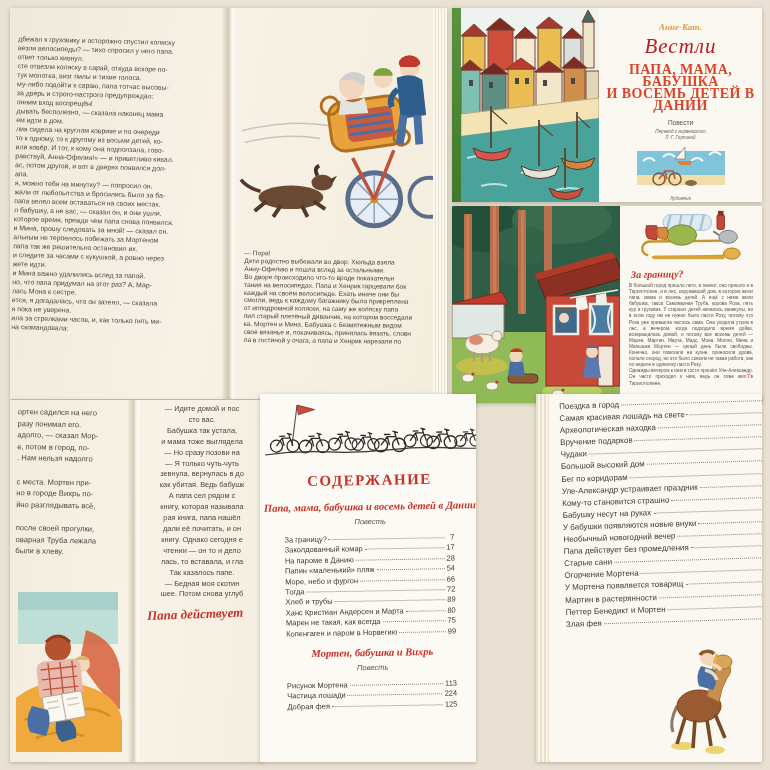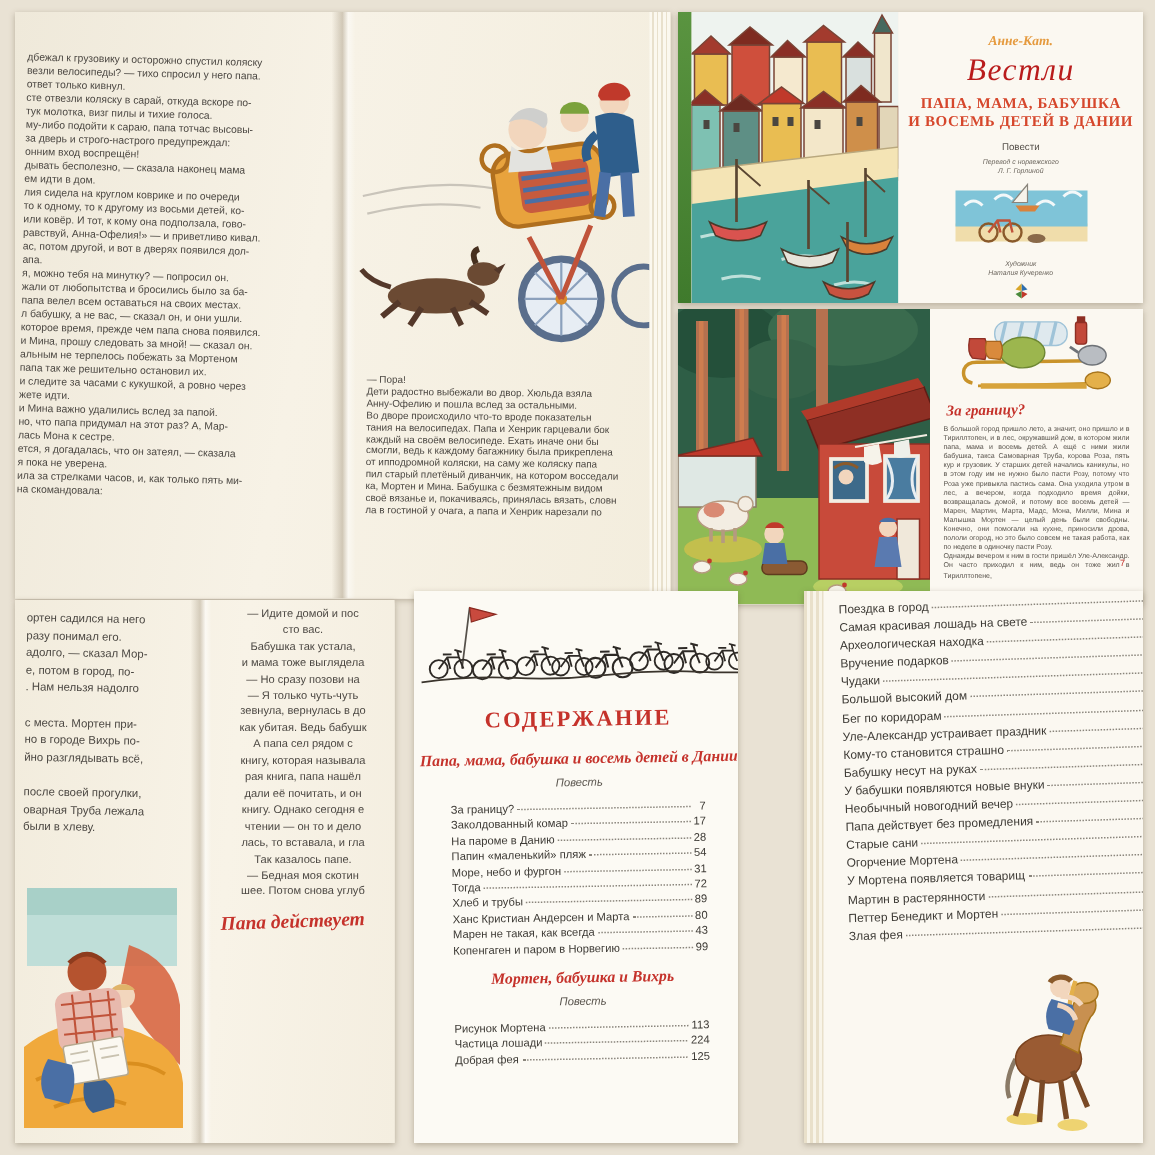--- a/index.html
+++ b/index.html
@@ -25,21 +25,21 @@
 
   
   .photoB{left:452px;top:8px;width:310px;height:194px;display:flex;background:#f6f2e9;}
   .spineB{width:9px;height:100%;background:linear-gradient(180deg,#5a9440,#3f7a2c);}
   .harborB{width:138px;height:100%;}
   .titleB{flex:1;background:#fbf8f1;text-align:center;position:relative;color:#3f3b35;}
   .authorScript{margin-top:14px;font-family:"Liberation Serif",serif;font-style:italic;font-weight:bold;
     font-size:9px;color:#e59a3e;}
   .surnameScript{font-family:"Liberation Serif",serif;font-style:italic;font-weight:normal;
     font-size:21px;line-height:28px;color:#b91c1c;letter-spacing:1px;}
-  .titleCaps{margin-top:4px;font-family:"Liberation Serif",serif;font-weight:bold;font-size:10px;
+  .titleCaps{margin-top:4px;font-family:"Liberation Serif",serif;font-weight:bold;font-size:14px;
     line-height:12px;color:#d6472c;letter-spacing:.4px;}
   .genreB{margin-top:7px;font-size:6.5px;color:#55504a;}
   .transB{margin-top:3px;font-size:4.6px;line-height:5.6px;font-style:italic;color:#6b655d;}
   .artistB{margin-top:3px;font-size:4.6px;line-height:5.6px;font-style:italic;color:#6b655d;}
 
   
   .photoC{left:452px;top:206px;width:310px;height:197px;display:flex;background:#fbf8f1;}
   .houseC{width:168px;height:100%;}
   .chapterC{flex:1;position:relative;padding:0 9px;}
   .chapterC .sled{display:block;margin:3px auto 0;}
@@ -56,21 +56,21 @@
     transform:rotate(1deg);transform-origin:top left;}
   .gutterD{position:absolute;left:117px;top:0;width:14px;height:100%;
     background:linear-gradient(90deg,rgba(110,90,60,0),rgba(110,90,60,.25) 45%,rgba(255,255,255,.55) 72%,rgba(110,90,60,0));}
   .colD-right{position:absolute;left:131px;top:0;width:122px;height:100%;}
   .colD-right .txt{padding:4px 4px 0 4px;font-size:7.4px;line-height:10.9px;color:#4b4742;text-align:center;}
   .headingD{margin:6px 0 2px 6px;font-family:"Liberation Serif",serif;font-style:italic;font-weight:bold;
     font-size:13px;color:#c5322b;transform:rotate(-2deg);white-space:nowrap;}
   .illoD{position:absolute;left:6px;top:190px;}
 
   
-  .photoE{left:276px;top:394px;width:216px;height:368px;background:#fcfaf4;}
+  .photoE{left:260px;top:394px;width:216px;height:368px;background:#fcfaf4;}
   .innerE{transform:rotate(-1deg);transform-origin:50% 0;}
   .bikesE{display:block;margin:4px auto 0;}
   .headE{margin-top:14px;text-align:center;font-family:"Liberation Serif",serif;font-weight:bold;
     font-size:15px;letter-spacing:1.5px;color:#c5322b;}
   .scriptE{margin-top:12px;text-align:center;font-family:"Liberation Serif",serif;font-style:italic;
     font-weight:bold;font-size:10.5px;color:#c5322b;}
   .scriptE2{margin-top:9px;}
   .genreE{margin-top:5px;text-align:center;font-style:italic;font-size:7.5px;color:#5a554e;}
   .tocE{margin:8px 24px 0 22px;}
   .toc-row{display:flex;align-items:baseline;color:#3d3a35;}
@@ -473,21 +473,21 @@
 
           <div class="toc-row">
             <span>Папин «маленький» пляж</span>
             <span class="toc-dots"></span>
             <span class="toc-page">54</span>
           </div>
 
           <div class="toc-row">
             <span>Море, небо и фургон</span>
             <span class="toc-dots"></span>
-            <span class="toc-page">31</span>
+            <span class="toc-page">66</span>
           </div>
 
           <div class="toc-row">
             <span>Тогда</span>
             <span class="toc-dots"></span>
             <span class="toc-page">72</span>
           </div>
 
           <div class="toc-row">
             <span>Хлеб и трубы</span>
@@ -497,21 +497,21 @@
 
           <div class="toc-row">
             <span>Ханс Кристиан Андерсен и Марта</span>
             <span class="toc-dots"></span>
             <span class="toc-page">80</span>
           </div>
 
           <div class="toc-row">
             <span>Марен не такая, как всегда</span>
             <span class="toc-dots"></span>
-            <span class="toc-page">43</span>
+            <span class="toc-page">75</span>
           </div>
 
           <div class="toc-row">
             <span>Копенгаген и паром в Норвегию</span>
             <span class="toc-dots"></span>
             <span class="toc-page">99</span>
           </div>
         </div>
       <div class="scriptE scriptE2">Мортен, бабушка и Вихрь</div>
       <div class="genreE">Повесть</div>

